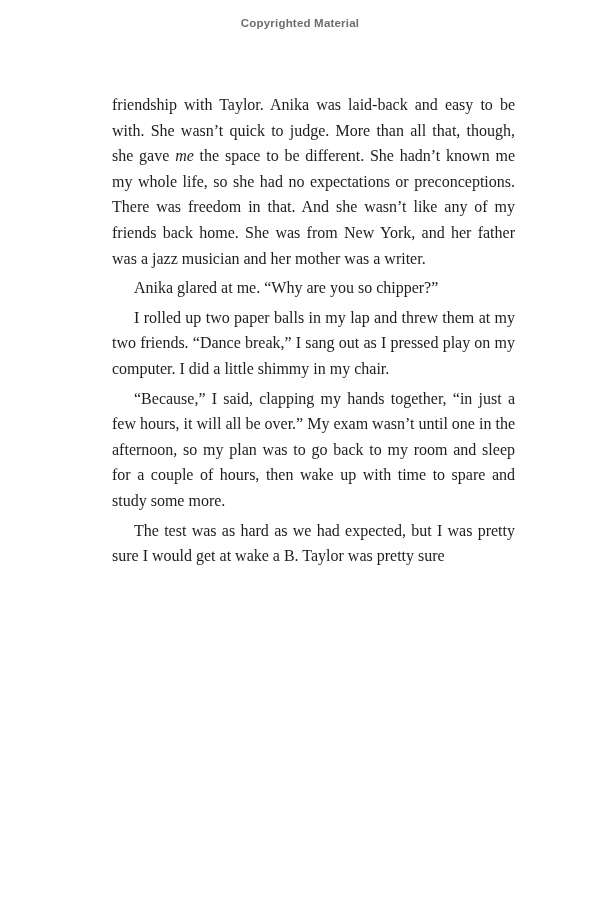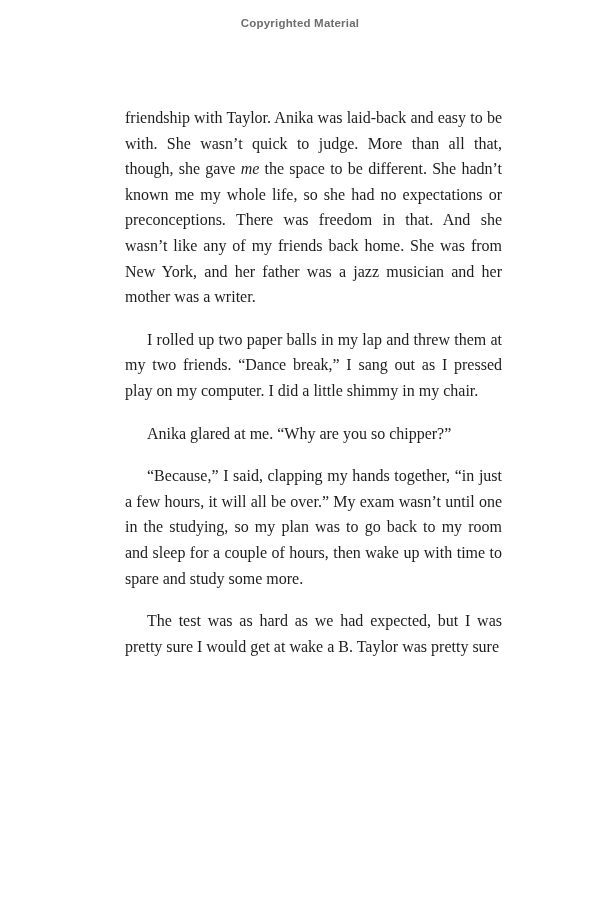--- a/index.html
+++ b/index.html
@@ -33,21 +33,21 @@
     position: absolute;
     top: 88px;
     left: 108px;
     width: 411px;
     color: #1d1d1d;
     font-size: 16px;
     line-height: 25.6px;
     text-align: justify;
   }
   .body-text p {
-    margin: 17px;
+    margin: 4px;
     padding: 0;
   }
   .body-text p.indent {
     text-indent: 22px;
   }
   .body-text p.section-break {
     margin-top: 24px;
   }
   .body-text em {
     font-style: italic;
@@ -95,23 +95,23 @@
 </style>
 </head>
 <body>
 
 <div class="page">
 
   <div class="notice top">Copyrighted Material</div>
 
   <div class="body-text">
       <p class=""><span>friendship with Taylor. Anika was laid-back and easy to be with. She wasn’t quick to judge. More than all that, though, she gave </span><em>me</em><span> the space to be different. She hadn’t known me my whole life, so she had no expectations or preconceptions. There was freedom in that. And she wasn’t like any of my friends back home. She was from New York, and her father was a jazz musician and her mother was a writer.</span></p>
+      <p class="indent "><span>Anika glared at me. “Why are you so chipper?”</span></p>
       <p class="indent "><span>I rolled up two paper balls in my lap and threw them at my two friends. “Dance break,” I sang out as I pressed play on my computer. I did a little shimmy in my chair.</span></p>
-      <p class="indent "><span>Anika glared at me. “Why are you so chipper?”</span></p>
-      <p class="indent "><span>“Because,” I said, clapping my hands together, “in just a few hours, it will all be over.” My exam wasn’t until one in the studying, so my plan was to go back to my room and sleep for a couple of hours, then wake up with time to spare and study some more.</span></p>
+      <p class="indent "><span>“Because,” I said, clapping my hands together, “in just a few hours, it will all be over.” My exam wasn’t until one in the afternoon, so my plan was to go back to my room and sleep for a couple of hours, then wake up with time to spare and study some more.</span></p>
       <p class="indent "><span>The test was as hard as we had expected, but I was pretty sure I would get at wake a B. Taylor was pretty sure</span></p>
     </div>
 
   <div class="footer">
     <span class="caps">WE'LL ALWAYS HAVE</span>
     <span class="script">summer</span>
     <span class="sep">·</span>
     <span class="pagenum">3</span>
   </div>
 

